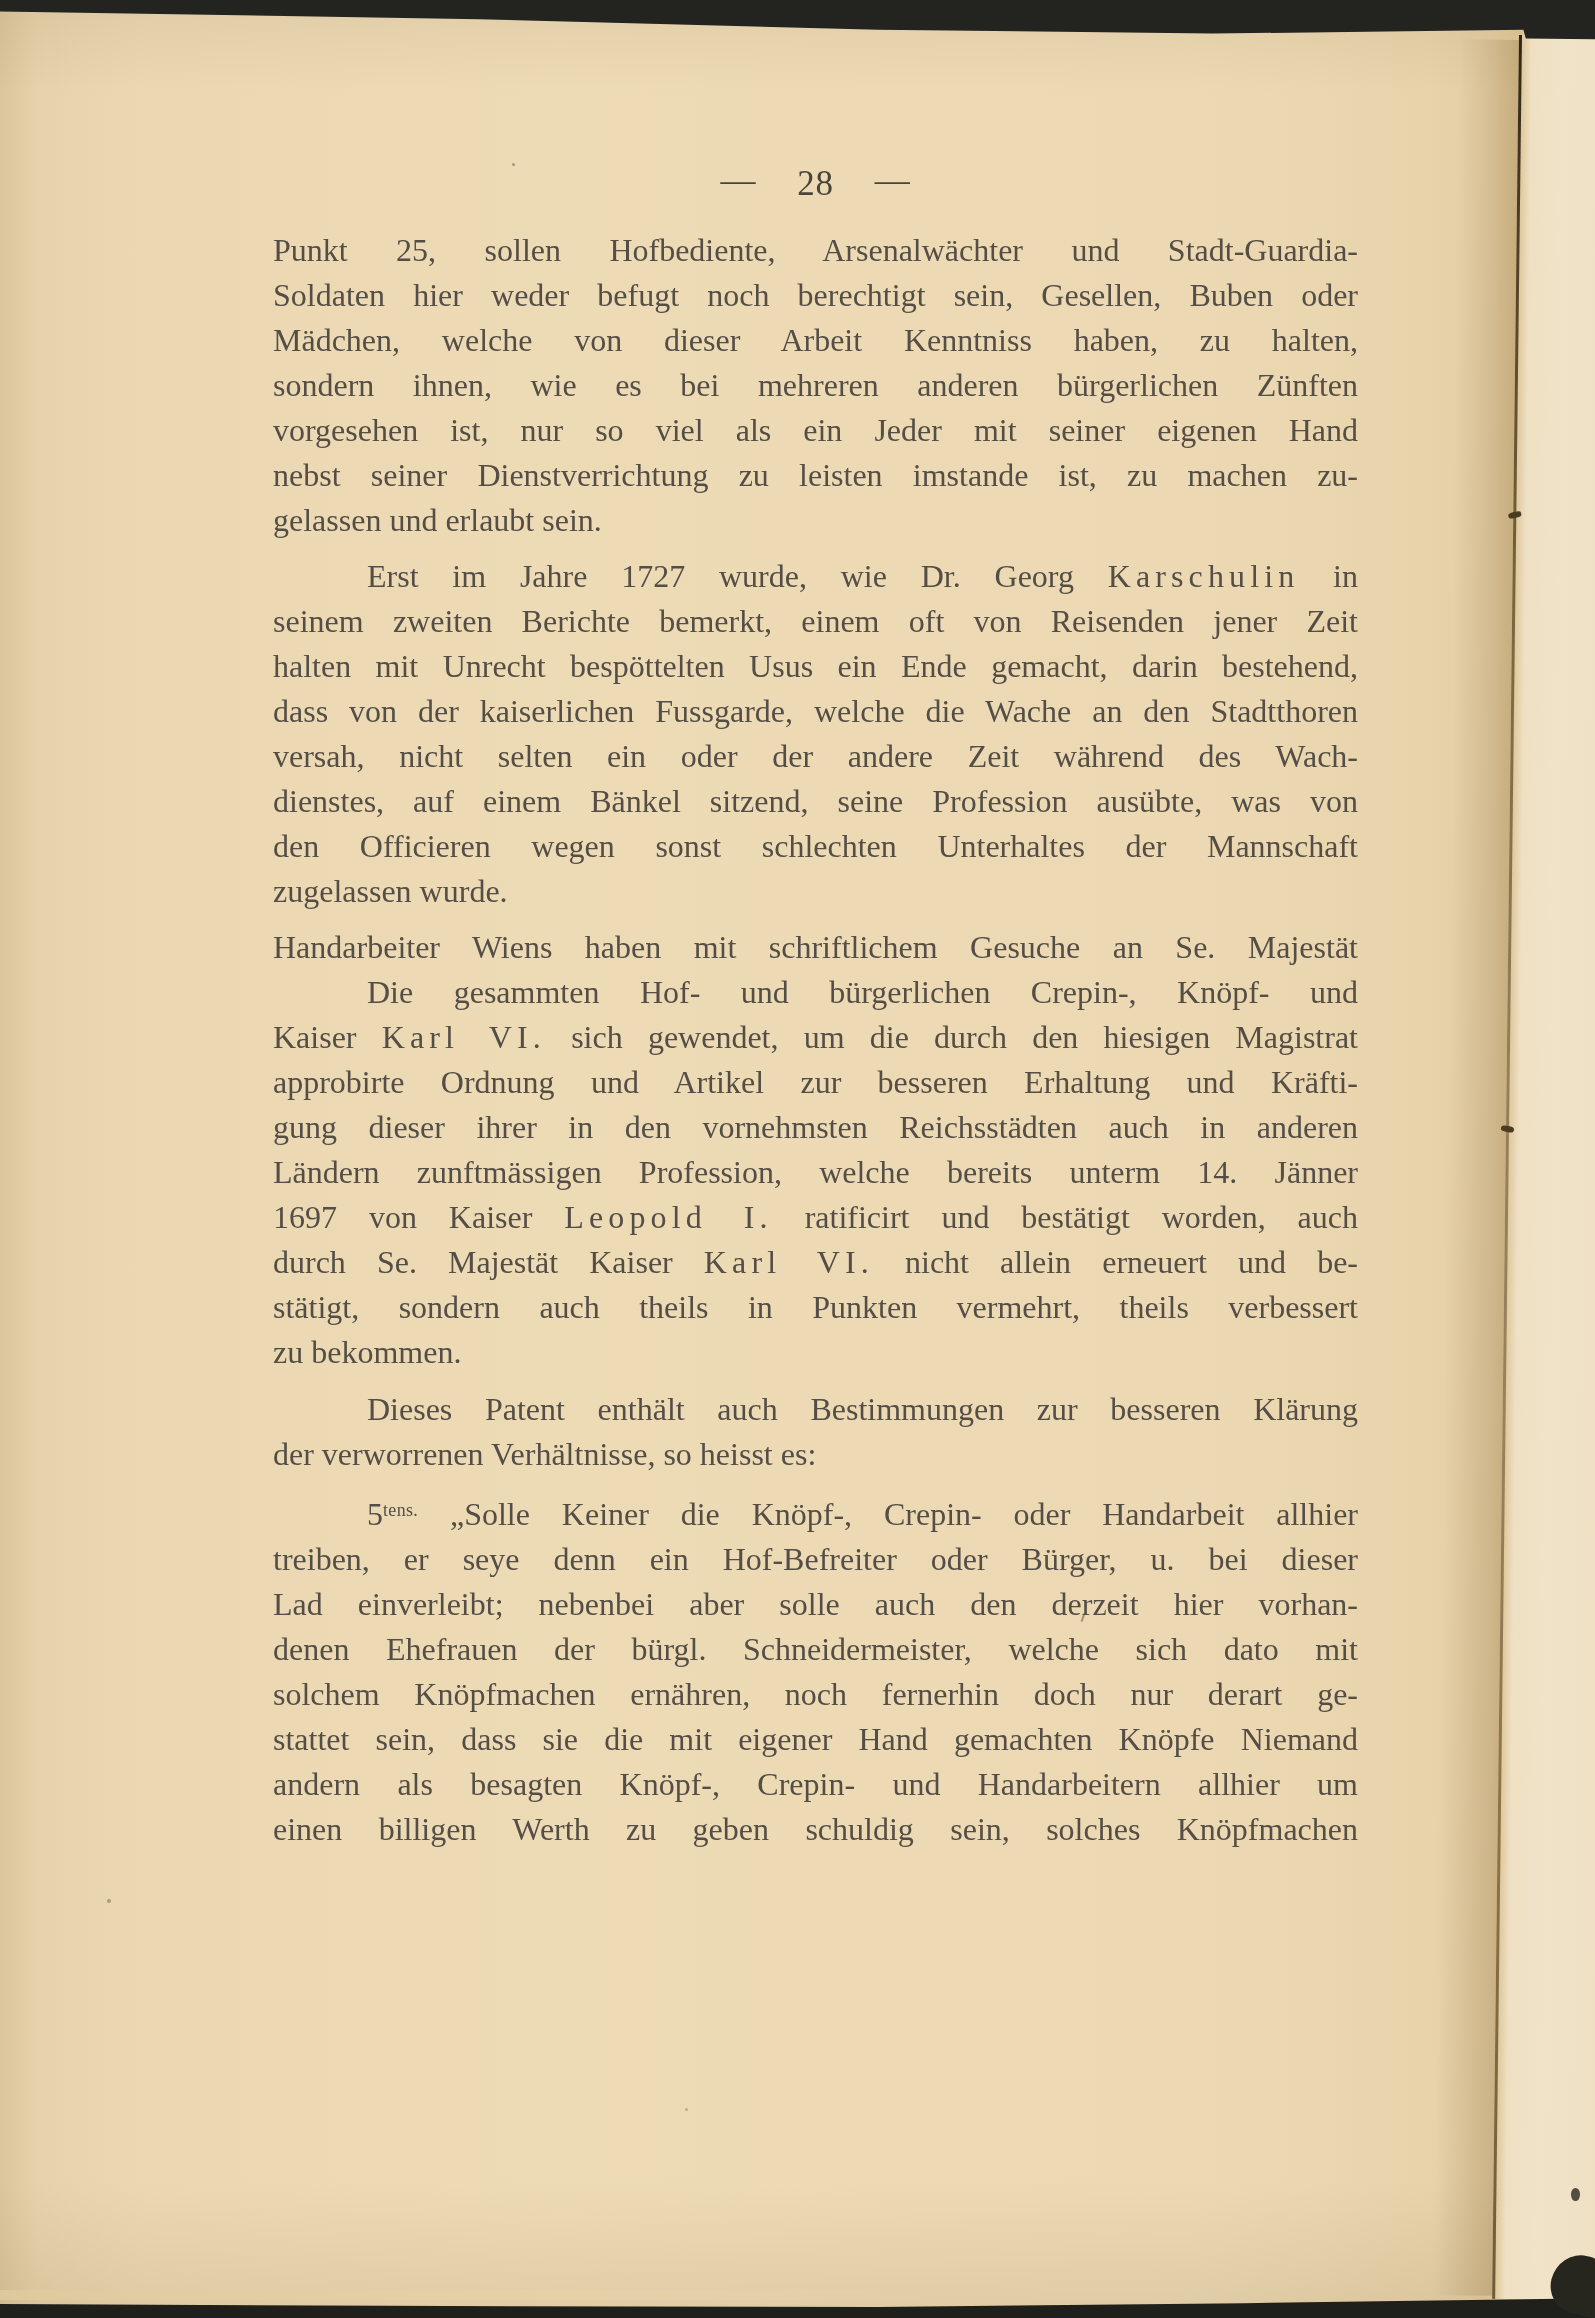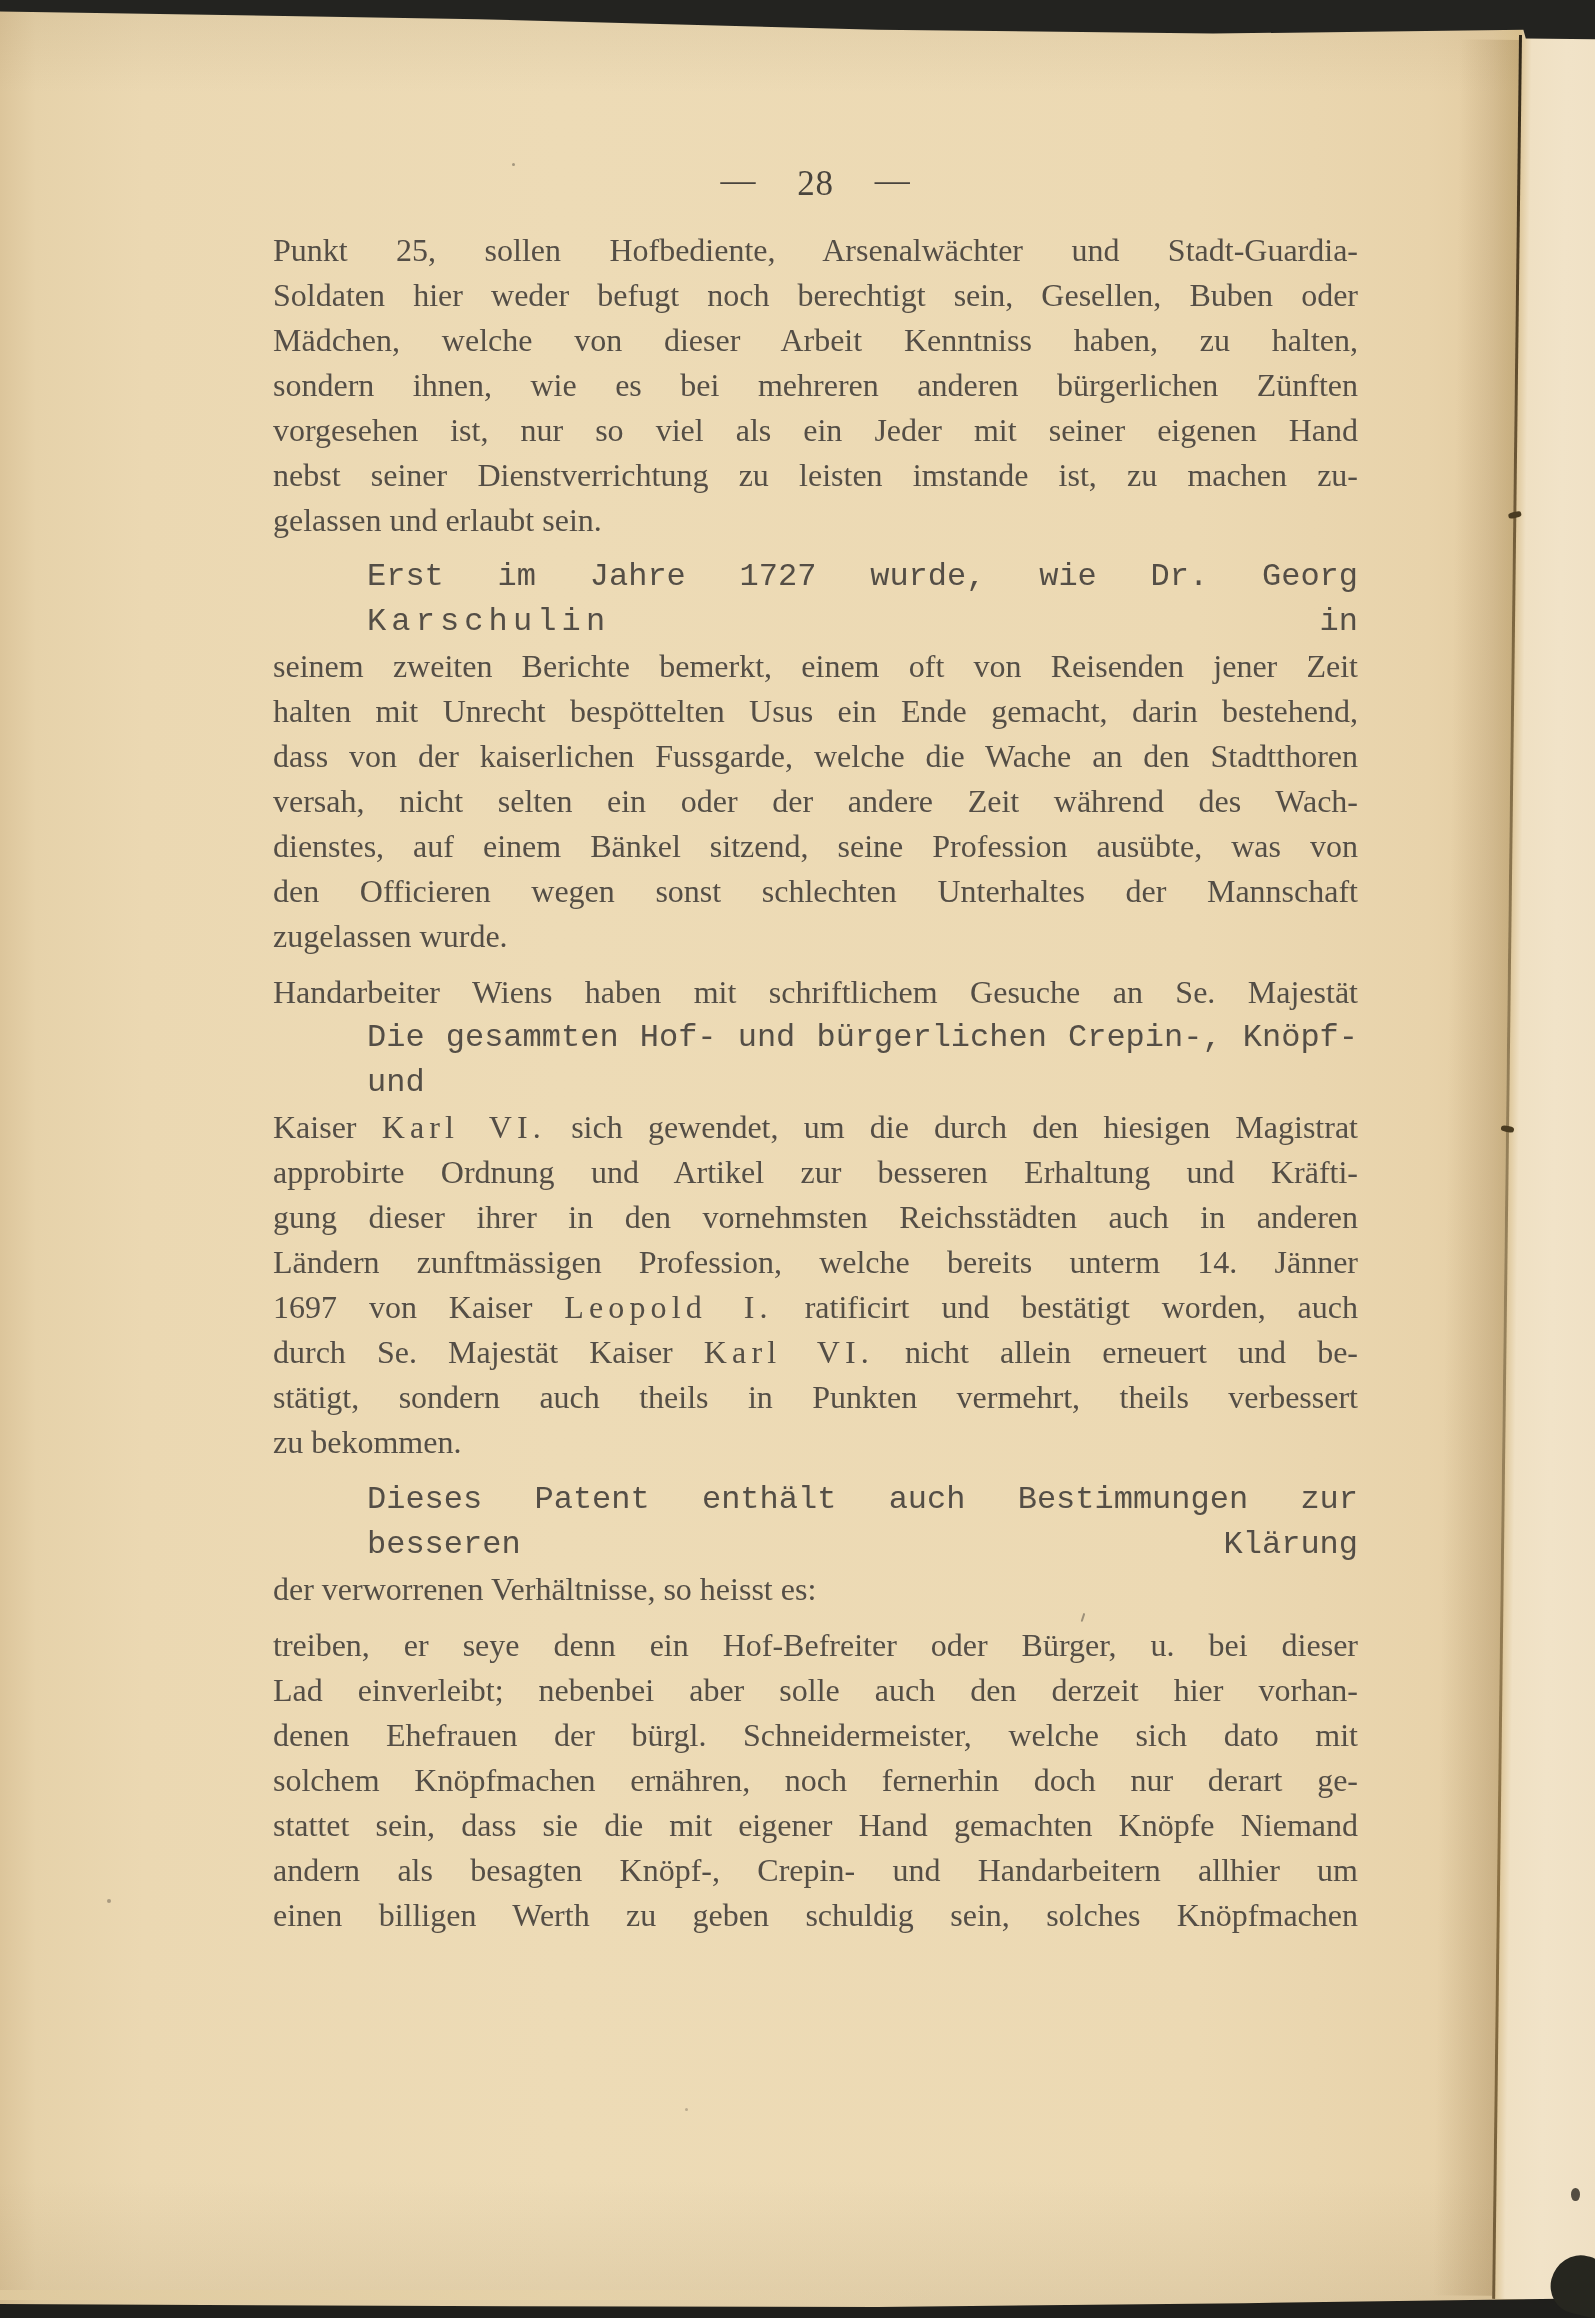--- a/index.html
+++ b/index.html
@@ -68,21 +68,21 @@
   .pagenum .dash{transform:translateY(-3.2px);}
   
   .textblock{
     position:absolute;left:273px;top:228px;width:1085px;
     font-size:32px;line-height:45px;color:#544e46;
   }
   .para{margin-top:11.2px;}
   .para:first-child{margin-top:0;}
   .line{text-align:justify;text-align-last:justify;}
   .line.last{text-align-last:left;}
-  .line.indent{padding-left:94px;font-family:Liberation Mono, monospace;}
+  .line.indent{padding-left:94px;}
   .sperr{letter-spacing:0.16em;}
   .sup{font-size:0.56em;vertical-align:0.52em;letter-spacing:0.02em;}
 </style>
 </head>
 <body>
 
 <div class="scan">
 
   <div class="crease-shadow"></div>
 
@@ -122,20 +122,21 @@
         <div class="line">1697 von Kaiser <span class="sperr">Leopold I.</span> ratificirt und bestätigt worden, auch</div>
         <div class="line">durch Se. Majestät Kaiser <span class="sperr">Karl VI.</span> nicht allein erneuert und be-</div>
         <div class="line">stätigt, sondern auch theils in Punkten vermehrt, theils verbessert</div>
         <div class="line last">zu bekommen.</div>
       </div>
       <div class="para">
         <div class="line indent">Dieses Patent enthält auch Bestimmungen zur besseren Klärung</div>
         <div class="line last">der verworrenen Verhältnisse, so heisst es:</div>
       </div>
       <div class="para">
+        <div class="line indent">5<span class="sup">tens.</span> „Solle Keiner die Knöpf-, Crepin- oder Handarbeit allhier</div>
         <div class="line">treiben, er seye denn ein Hof-Befreiter oder Bürger, u. bei dieser</div>
         <div class="line">Lad einverleibt; nebenbei aber solle auch den derzeit hier vorhan-</div>
         <div class="line">denen Ehefrauen der bürgl. Schneidermeister, welche sich dato mit</div>
         <div class="line">solchem Knöpfmachen ernähren, noch fernerhin doch nur derart ge-</div>
         <div class="line">stattet sein, dass sie die mit eigener Hand gemachten Knöpfe Niemand</div>
         <div class="line">andern als besagten Knöpf-, Crepin- und Handarbeitern allhier um</div>
         <div class="line">einen billigen Werth zu geben schuldig sein, solches Knöpfmachen</div>
       </div>
     </div>
 

